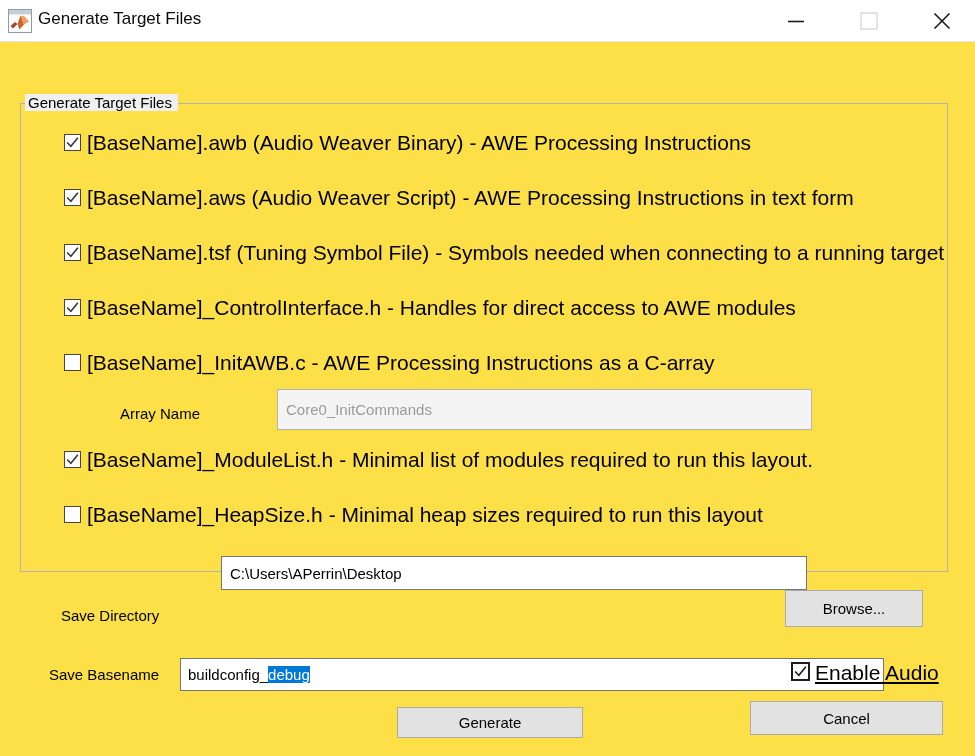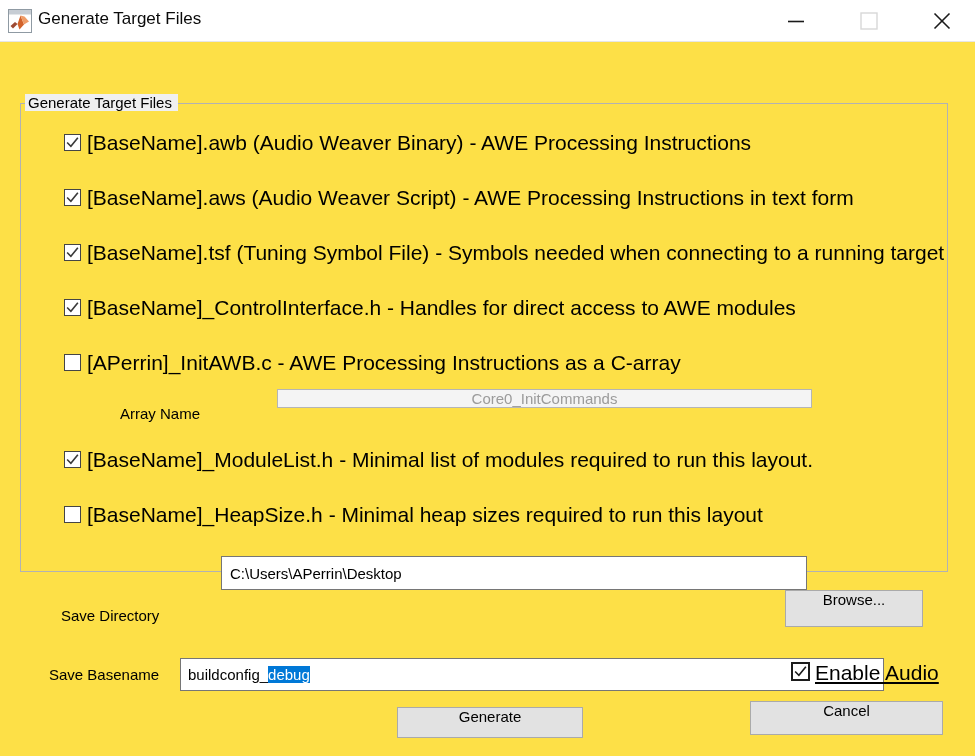--- a/index.html
+++ b/index.html
@@ -54,21 +54,21 @@
   .fake-input {
     position:absolute; box-sizing:border-box; background:#ffffff;
     border:1px solid #767676; font-size:15px; padding:0 7px;
     display:flex; align-items:center; white-space:pre;
   }
   .sel-text { background:#0078d7; color:#ffffff; }
   
   .btn {
     position:absolute; box-sizing:border-box; background:#e2e2e2;
     border:1px solid #aaaaaa; font-size:15px; color:#000;
-    display:flex; align-items:flex-start; justify-content:center; cursor:default;
+    display:flex; align-items:center; justify-content:center; cursor:default;
   }
 </style>
 </head>
 <body>
 
 <div class="window">
 
   <div class="titlebar">
     <span class="app-icon">
       <svg width="24" height="24" viewBox="0 0 24 24">
@@ -134,25 +134,25 @@
           <polyline points="2,6 5.5,9.5 12,1.5" fill="none" stroke="#3a3a3a" stroke-width="1.5"></polyline>
         </svg>
     </span>
     <span class="opt-label">[BaseName]_ControlInterface.h - Handles for direct access to AWE modules</span>
   </div>
 
   <div class="opt-row" style="top:354px;">
     <span class="cb">
       
     </span>
-    <span class="opt-label">[APerrin]_InitAWB.c - AWE Processing Instructions as a C-array</span>
+    <span class="opt-label">[BaseName]_InitAWB.c - AWE Processing Instructions as a C-array</span>
   </div>
 
   <span class="field-label" style="left:120px; top:405px;">Array Name</span>
-  <input class="text-input disabled" style="left: 277px; top: 389px; width: 535px; height: 19px; text-align: center;" readonly="" value="Core0_InitCommands">
+  <input class="text-input disabled" style="left: 277px; top: 389px; width: 535px; height: 41px;" readonly="" value="Core0_InitCommands">
 
   <div class="opt-row" style="top:451px;">
     <span class="cb checked">
       <svg width="15" height="13" viewBox="0 0 14 12">
           <polyline points="2,6 5.5,9.5 12,1.5" fill="none" stroke="#3a3a3a" stroke-width="1.5"></polyline>
         </svg>
     </span>
     <span class="opt-label">[BaseName]_ModuleList.h - Minimal list of modules required to run this layout.</span>
   </div>
 

